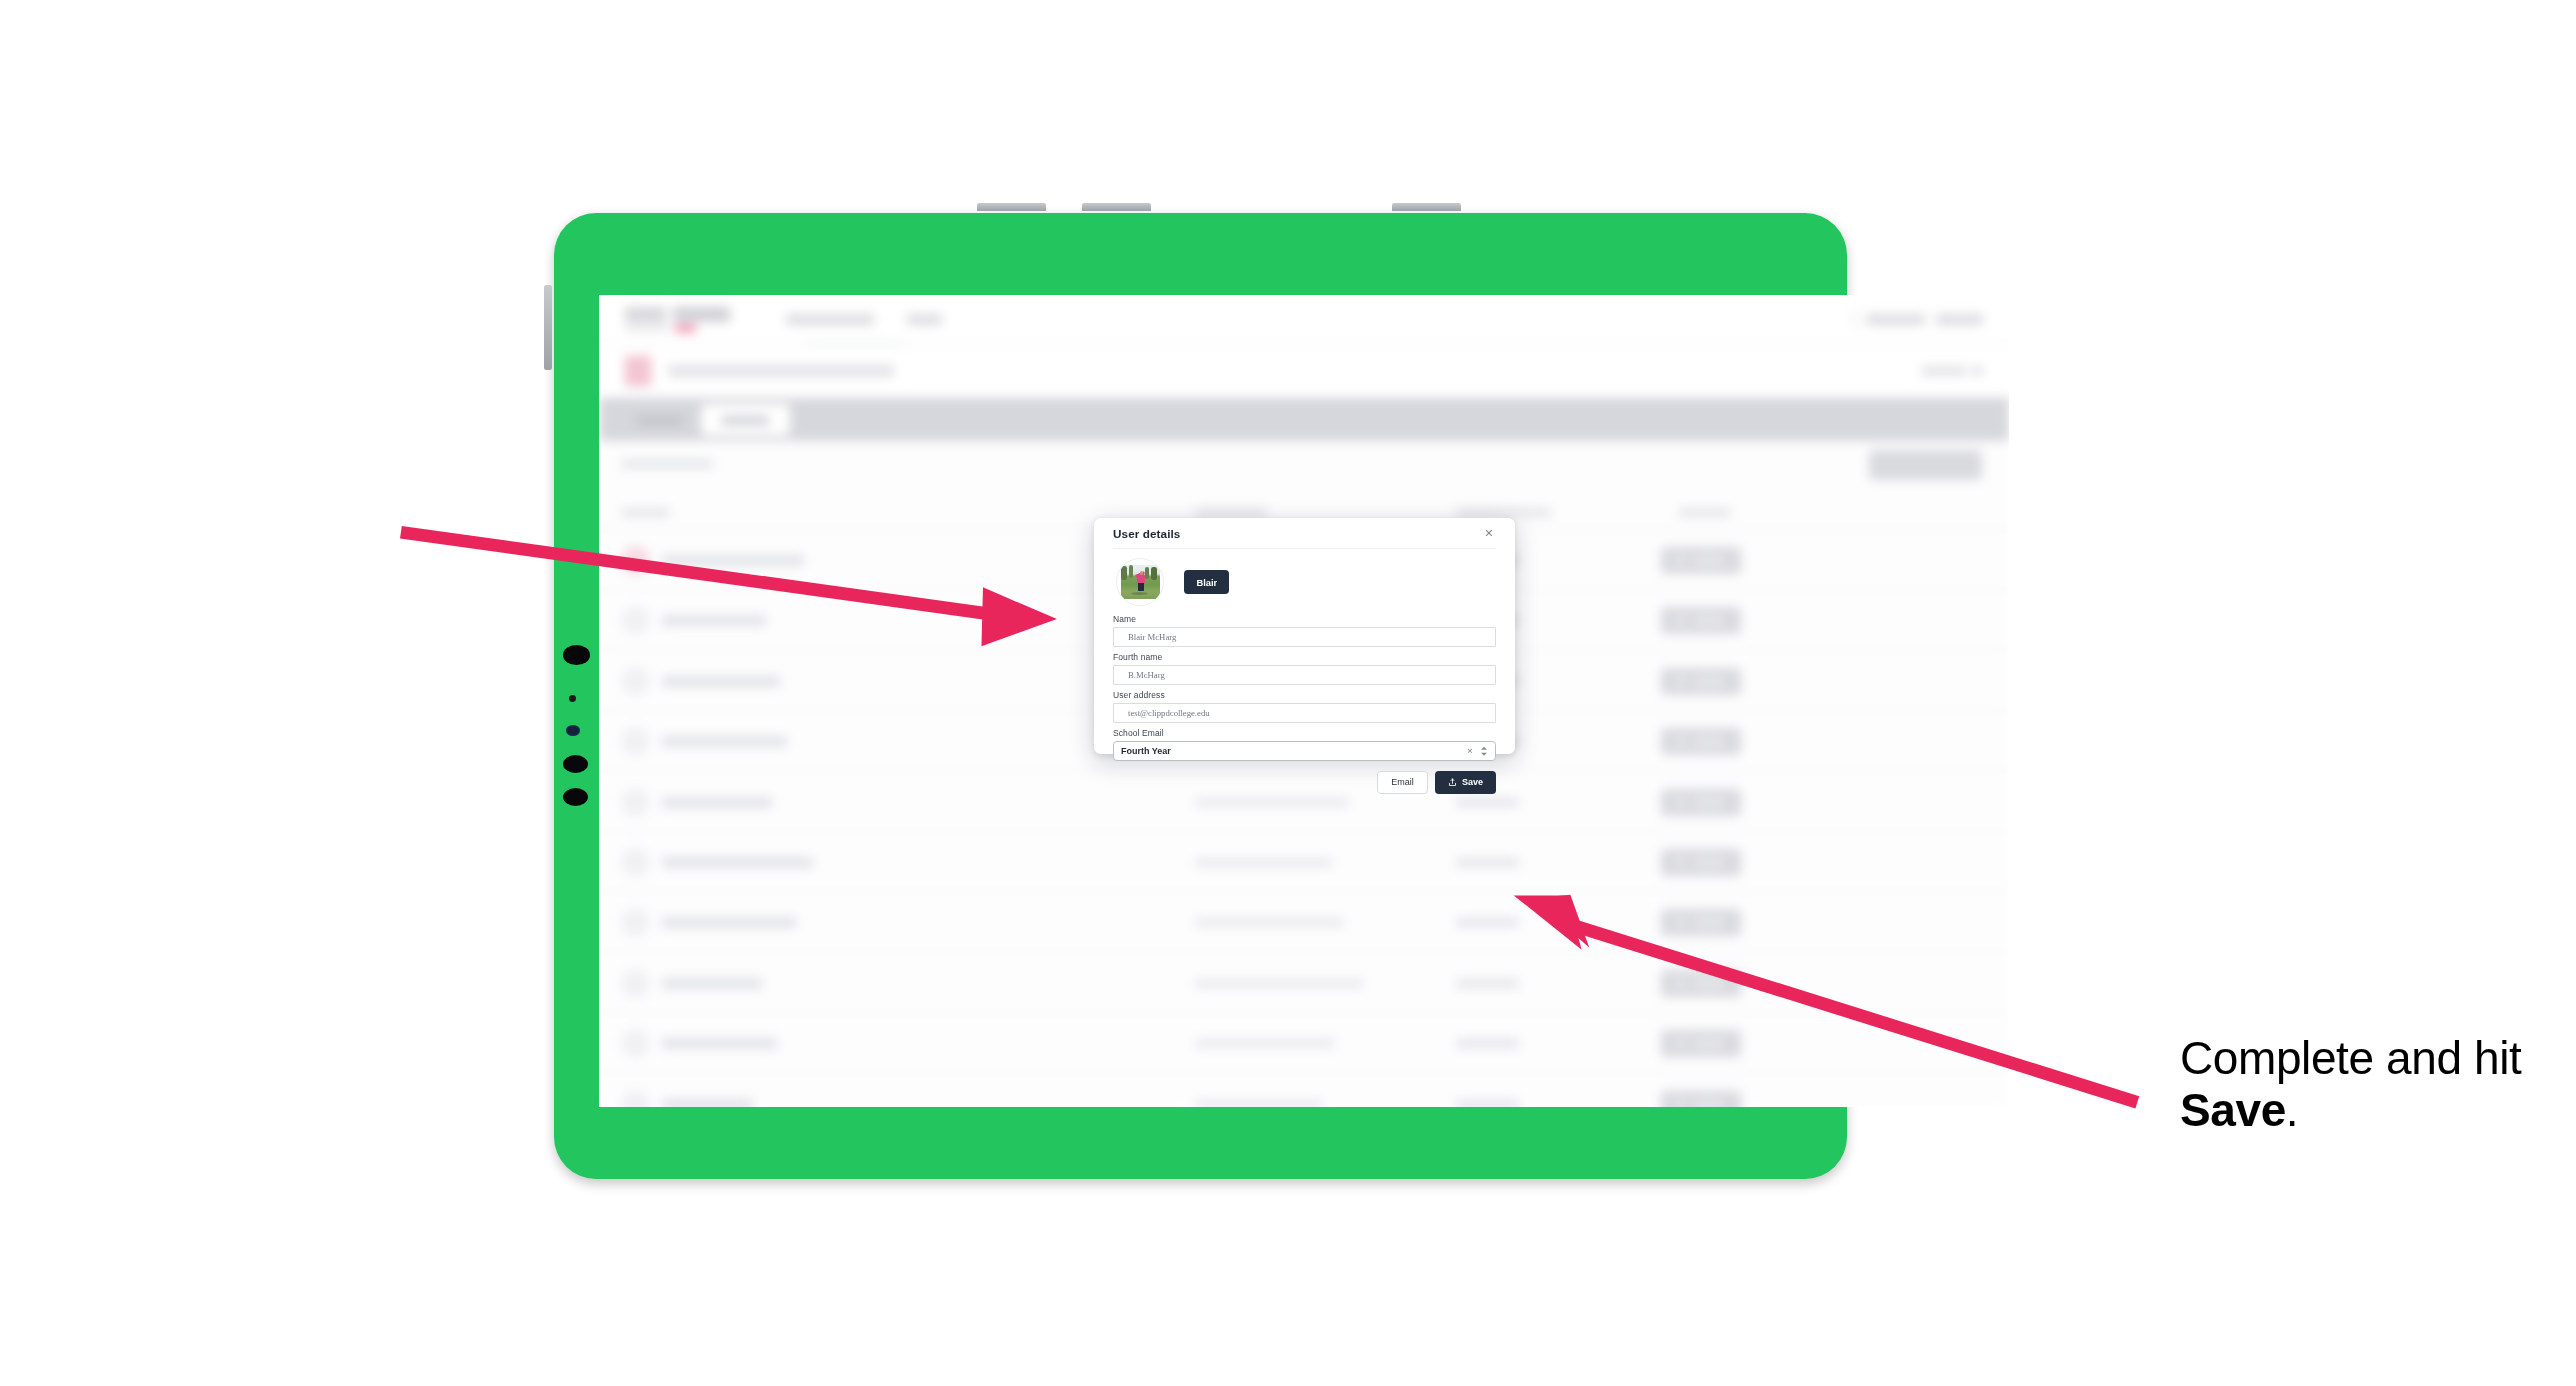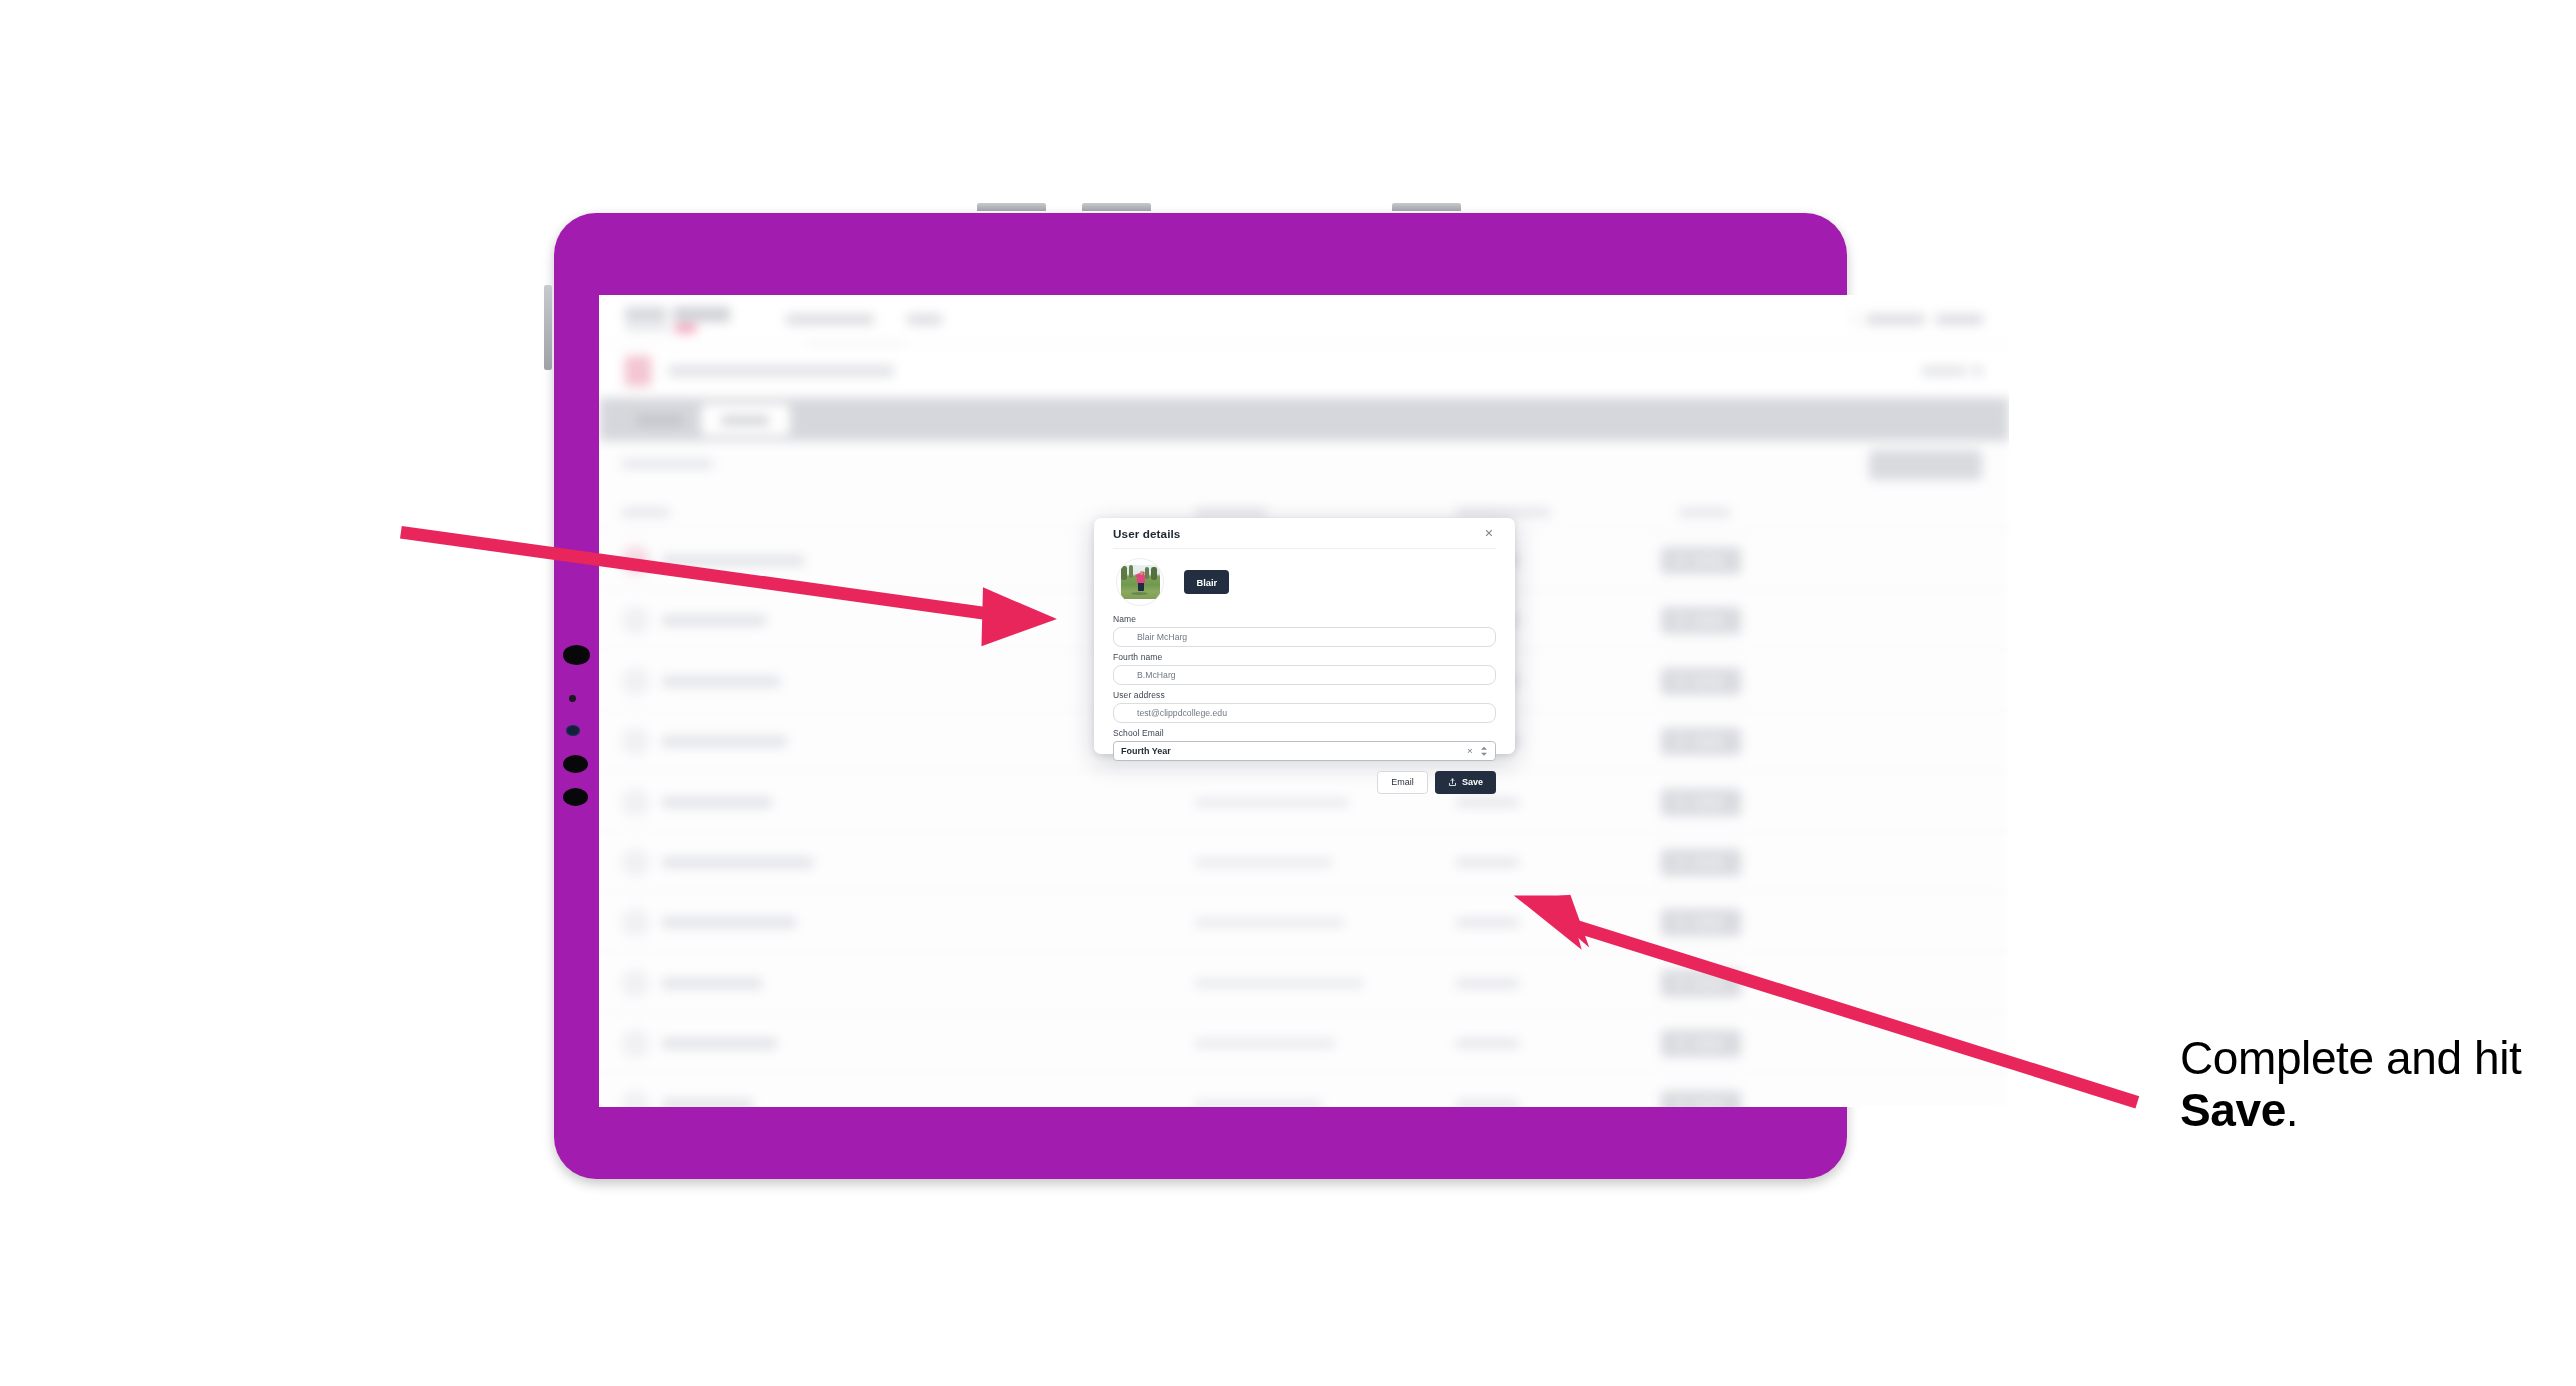--- a/index.html
+++ b/index.html
@@ -23,21 +23,21 @@
   }
   #annot-left  { left: 10.6px; top: 220px; width: 498px; }
   #annot-right { left: 2180px; top: 1033px; width: 408px; }
   .annot b { font-weight: 700; }
 
   
   #tablet {
     position: absolute;
     left: 554px; top: 213px;
     width: 1293px; height: 966px;
-    background: #a21caf;
+    background: #22c55e;
     border-radius: 42px;
     box-shadow: 0 4.5px 12px rgba(0,0,0,.22);
   }
   #tablet-rim {
     position: absolute; inset: -6.8px;
     border-radius: 48px;
     border: 6.8px solid #b9bcc1;
     background: linear-gradient(105deg,#cfd2d6,#a7abb1 45%,#d5d8dc 70%,#9fa3a9);
     z-index: -1;
   }
@@ -201,25 +201,25 @@
     font-family: "Liberation Sans", sans-serif;
   }
 
   .field { margin-top: 5.3px; }
   .field-label {
     font-size: 8.5px; color: #3d4654; letter-spacing: 0.1px;
     margin-bottom: 3px; display:block;
   }
   .field-input {
     width: 100%; height: 19.6px;
-    border: 0.8px solid #d9dce1; border-radius: 8px;
+    border: 0.8px solid #d9dce1; border-radius: 1px;
     background: #fff;
     font-size: 8.7px; color: #707884;
-    padding: 0 23px;
-    font-family: Liberation Sans, sans-serif;
+    padding: 0 14px;
+    font-family: Liberation Serif, serif;
     outline: none;
   }
   .select-wrap { position: relative; }
   .field-select {
     width: 100%; height: 20.4px;
     border: 0.8px solid #b9bec6; border-radius: 3.8px;
     background: #fff;
     font-size: 9px; color: #1f2733; font-weight: 600;
     padding: 0 39px 0 7px;
     font-family: "Liberation Sans", sans-serif;

